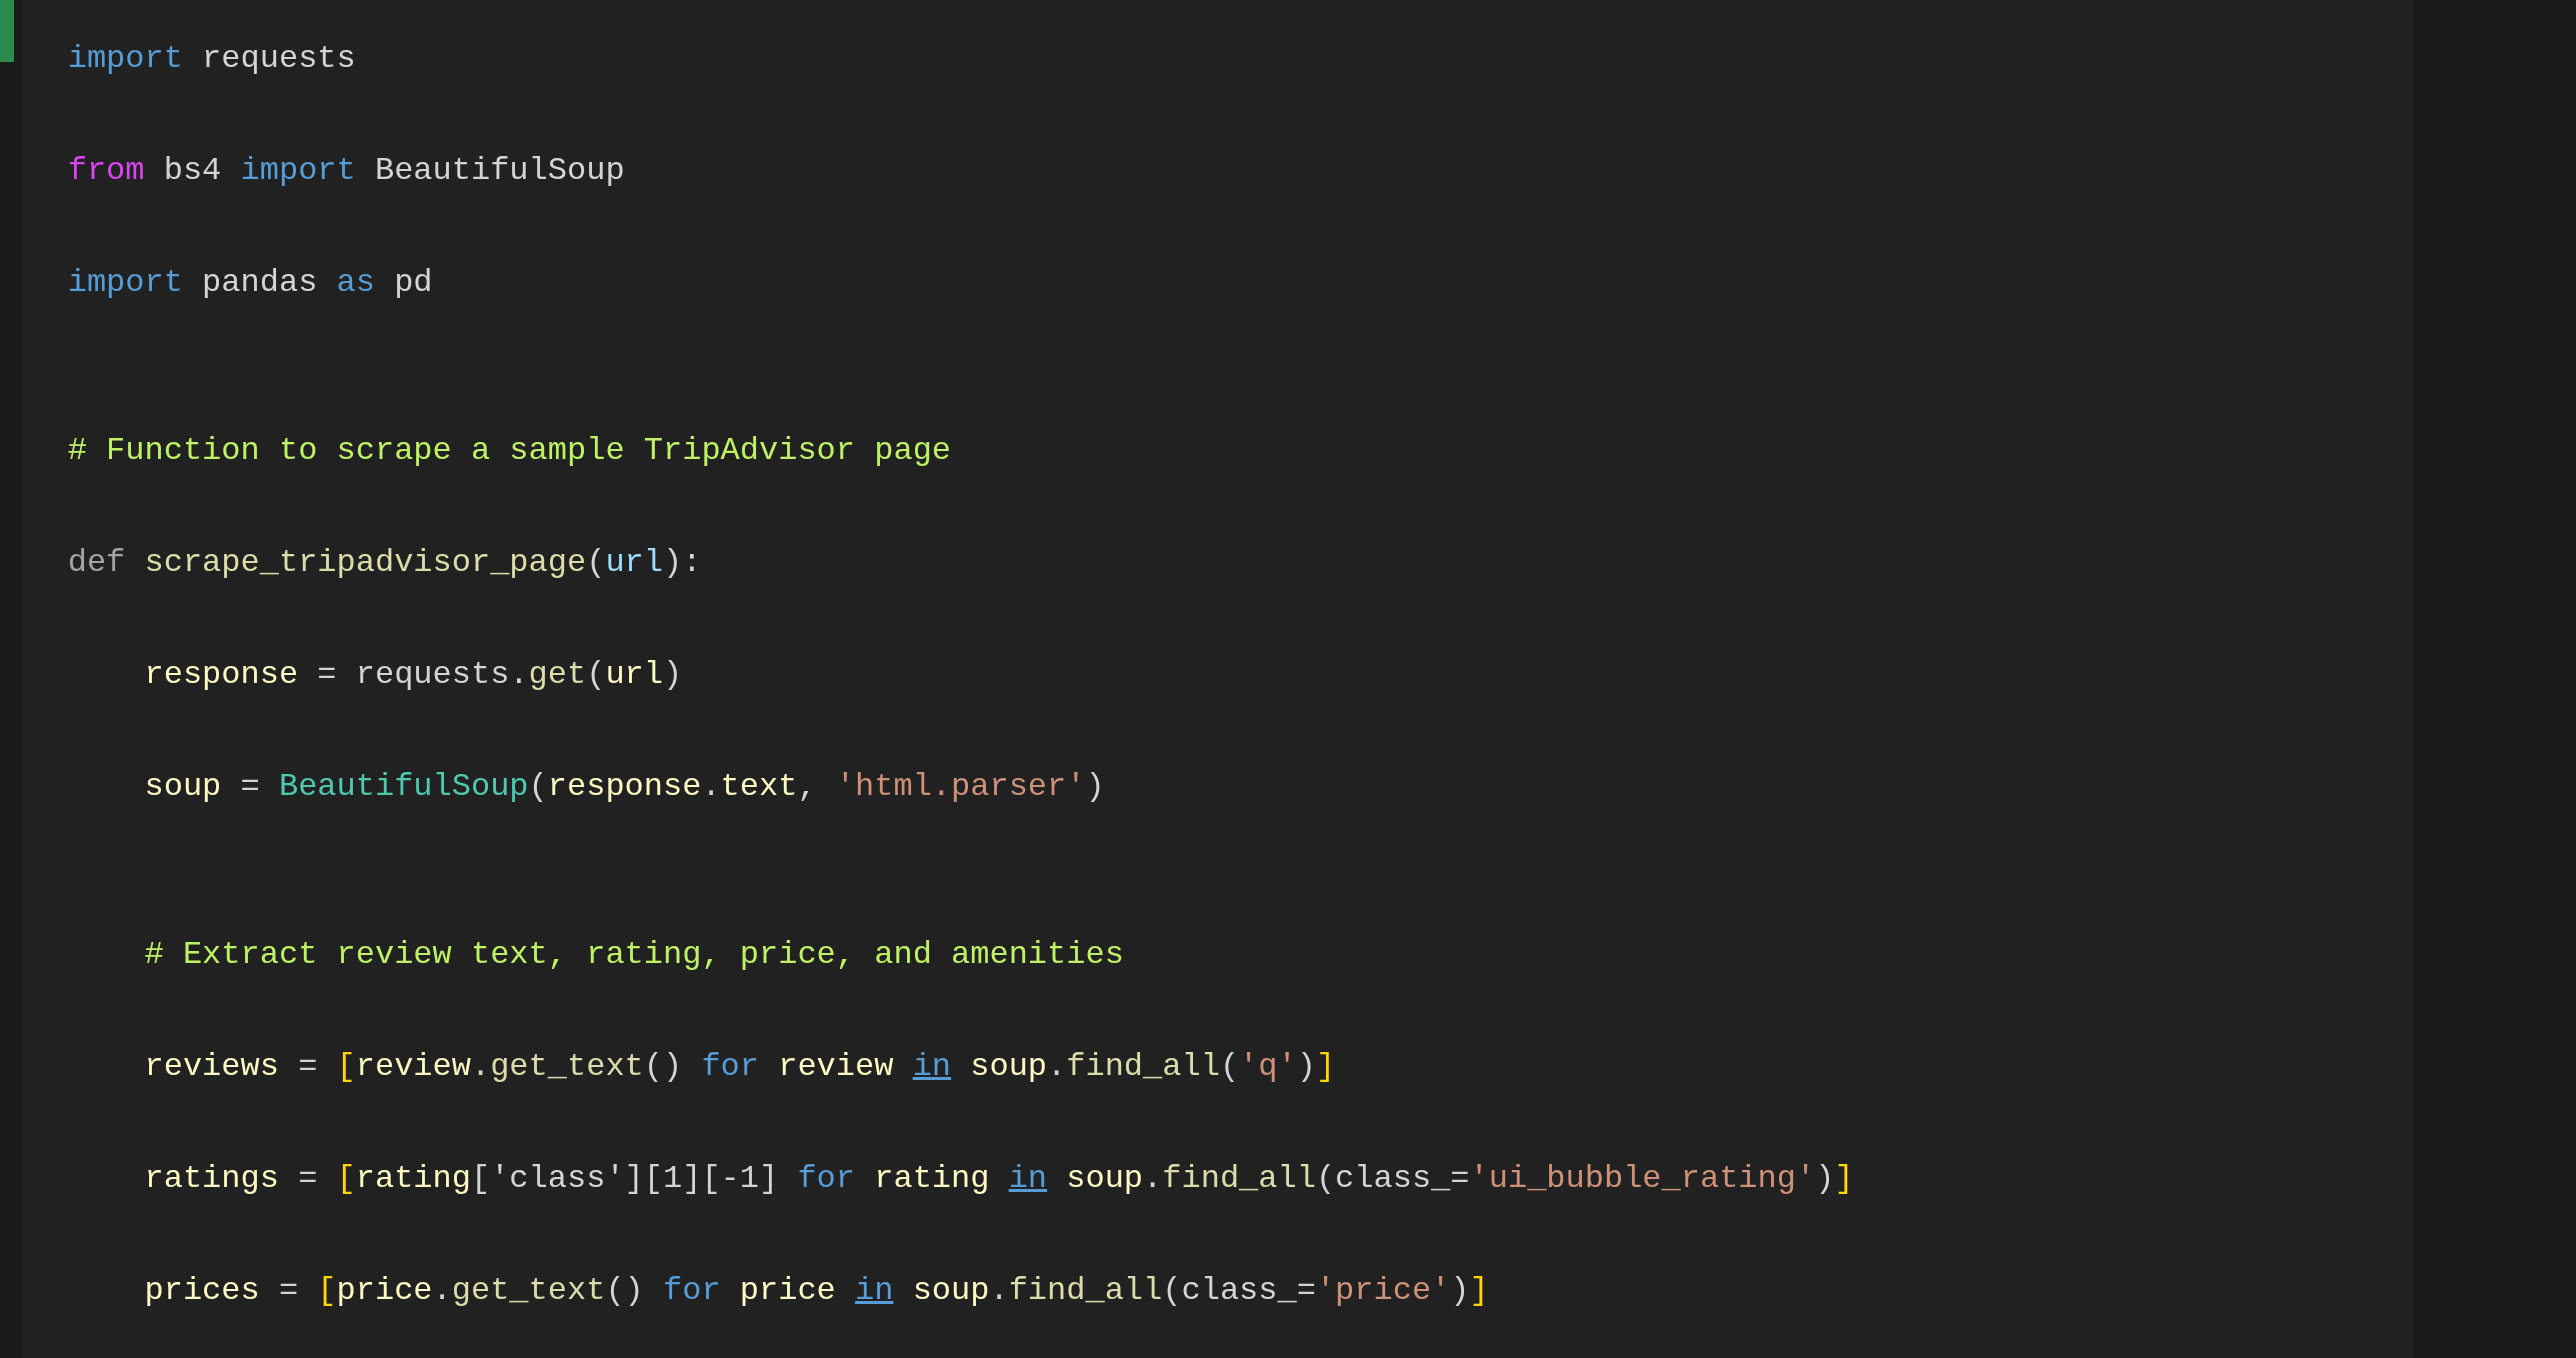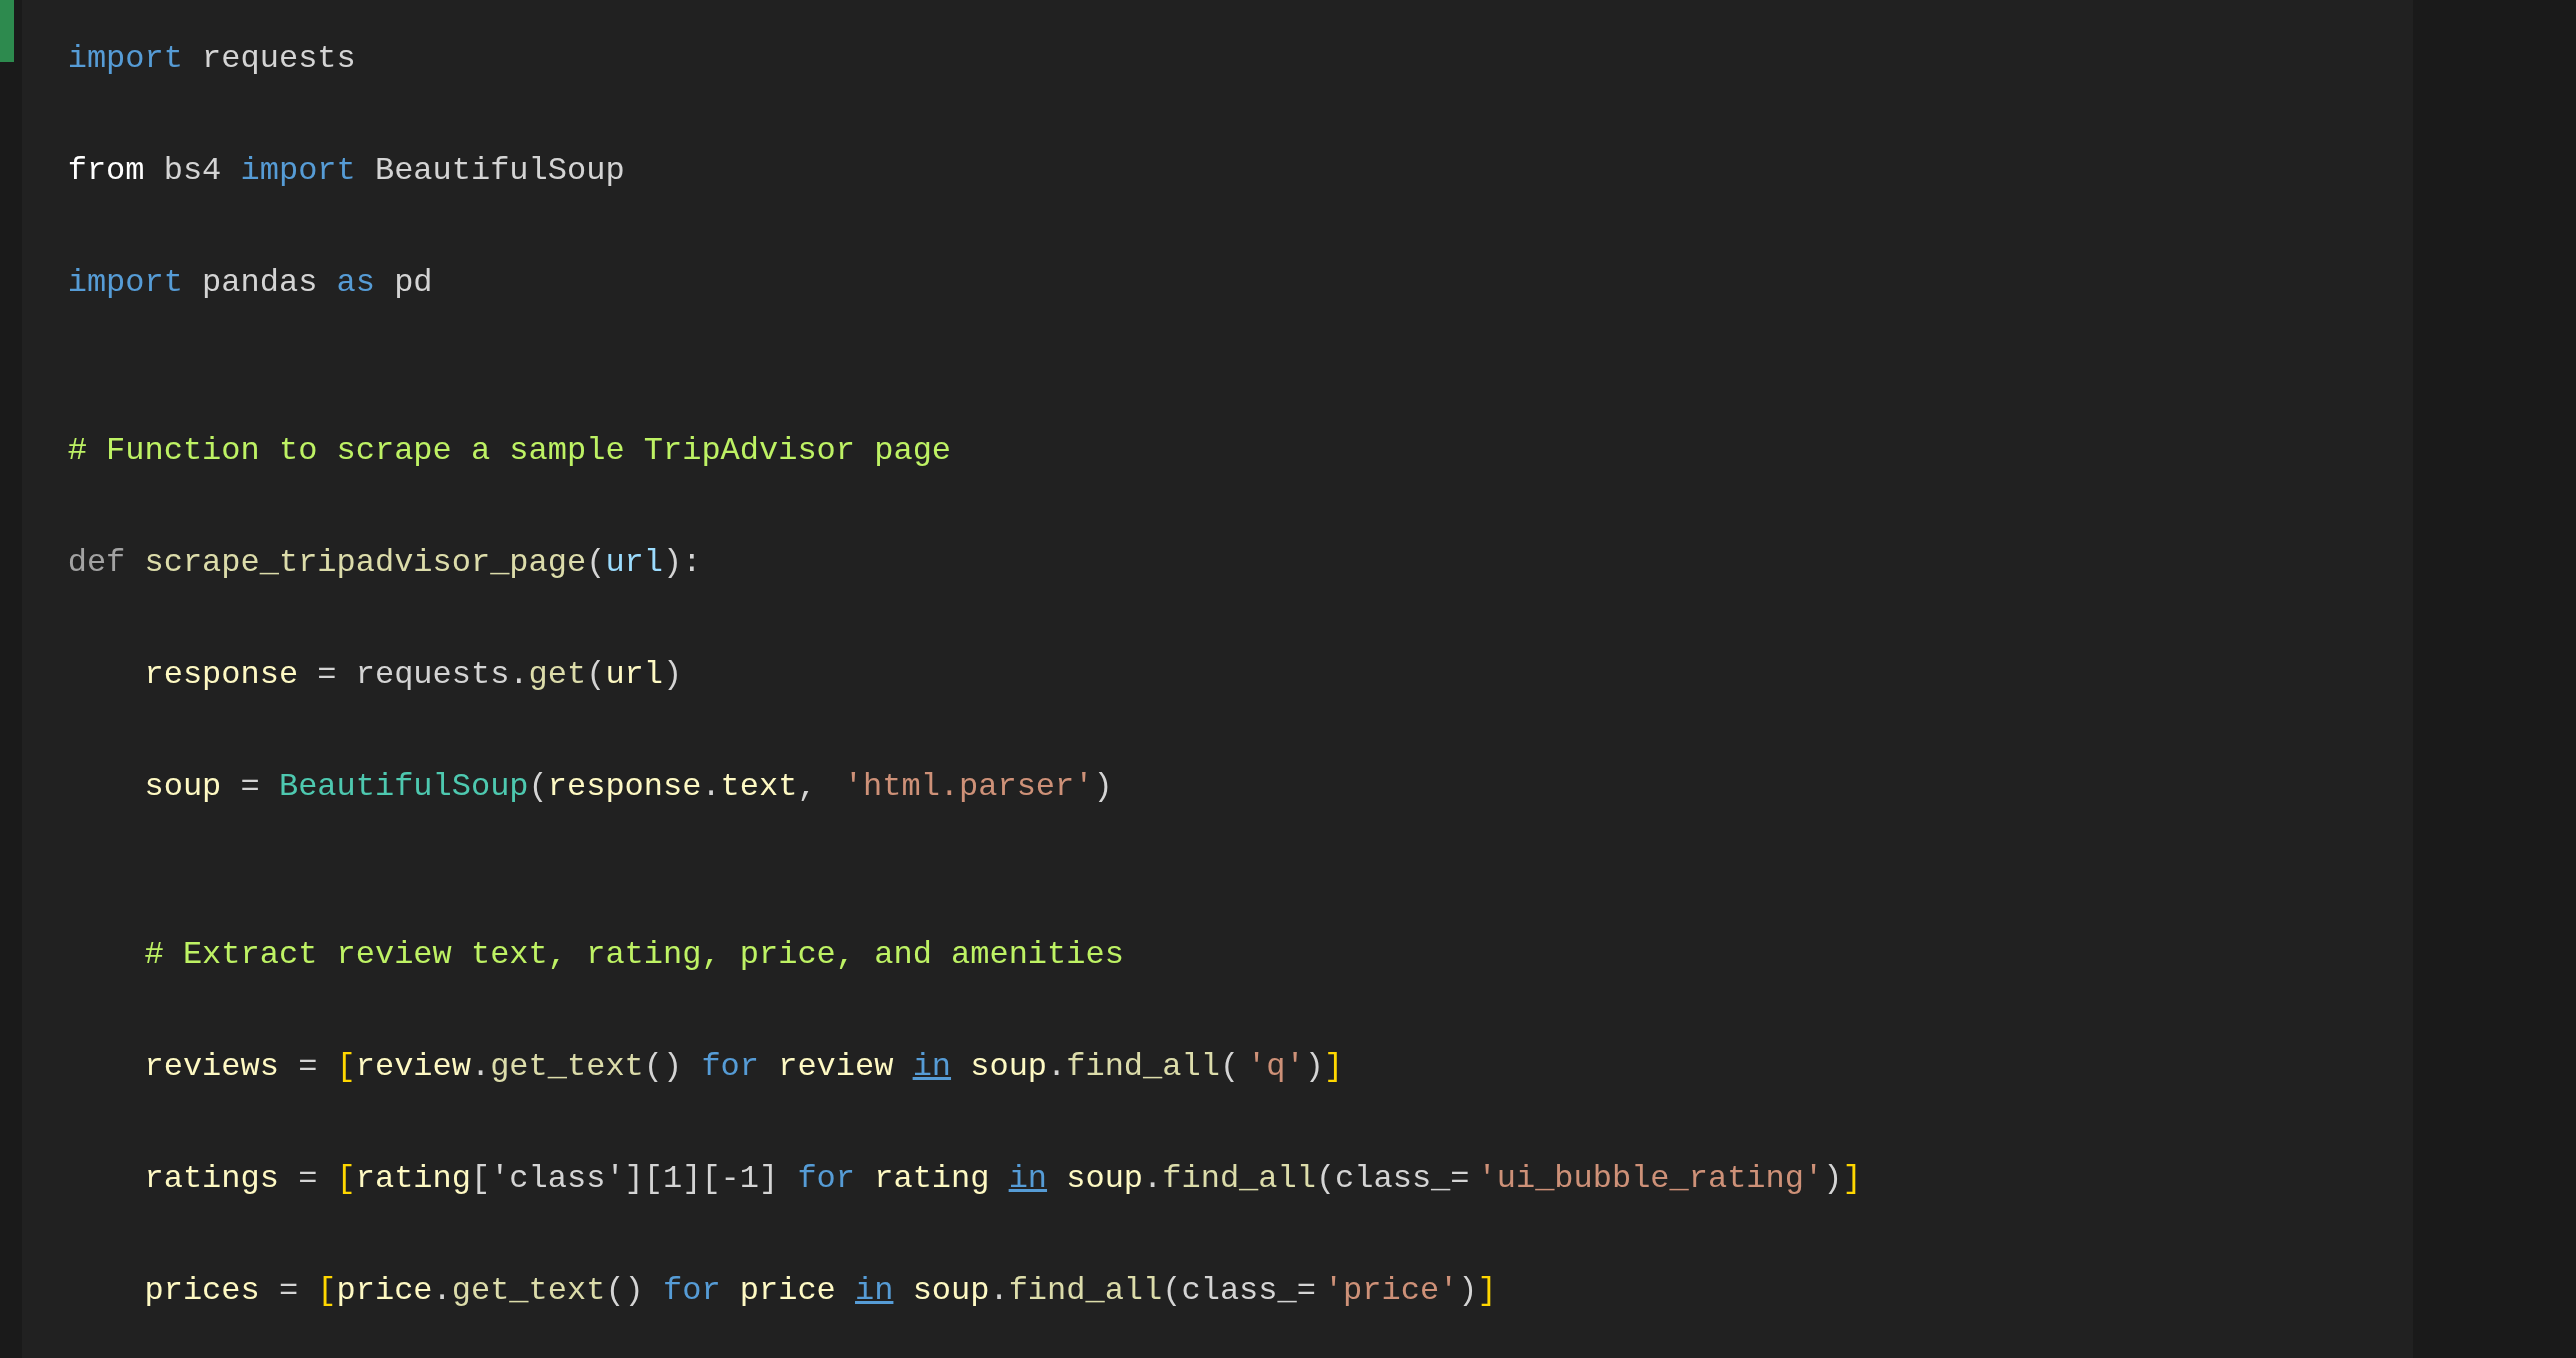--- a/index.html
+++ b/index.html
@@ -56,27 +56,27 @@
       color: #d4d4d4;
       white-space: pre;
       font-family: 'Courier New', Courier, monospace;
     }
 
     .code-line.blank {
       height: 56px;
     }
 
     .kw-import { color: #569cd6; }
-    .kw-from { color: #ffffff; text-align: right; }
+    .kw-from { color: #d946ef; text-align: right; }
     .kw-def { color: #a3a3a3; }
     .kw-for { color: #569cd6; }
     .kw-in { color: #569cd6; text-decoration: underline; }
     .fn-name { color: #dcdcaa; }
     .comment { color: #bef264; }
-    .string { color: #ce9178; margin-left: 8px; }
+    .string { color: #ce9178; }
     .module { color: #4ec9b0; }
     .param { color: #9cdcfe; }
     .var { color: #fef9c3; }
     .bracket { color: #ffd700; }
     .plain { color: #d4d4d4; }
   </style>
 </head>
 <body>
 
 <div class="left-bar">

